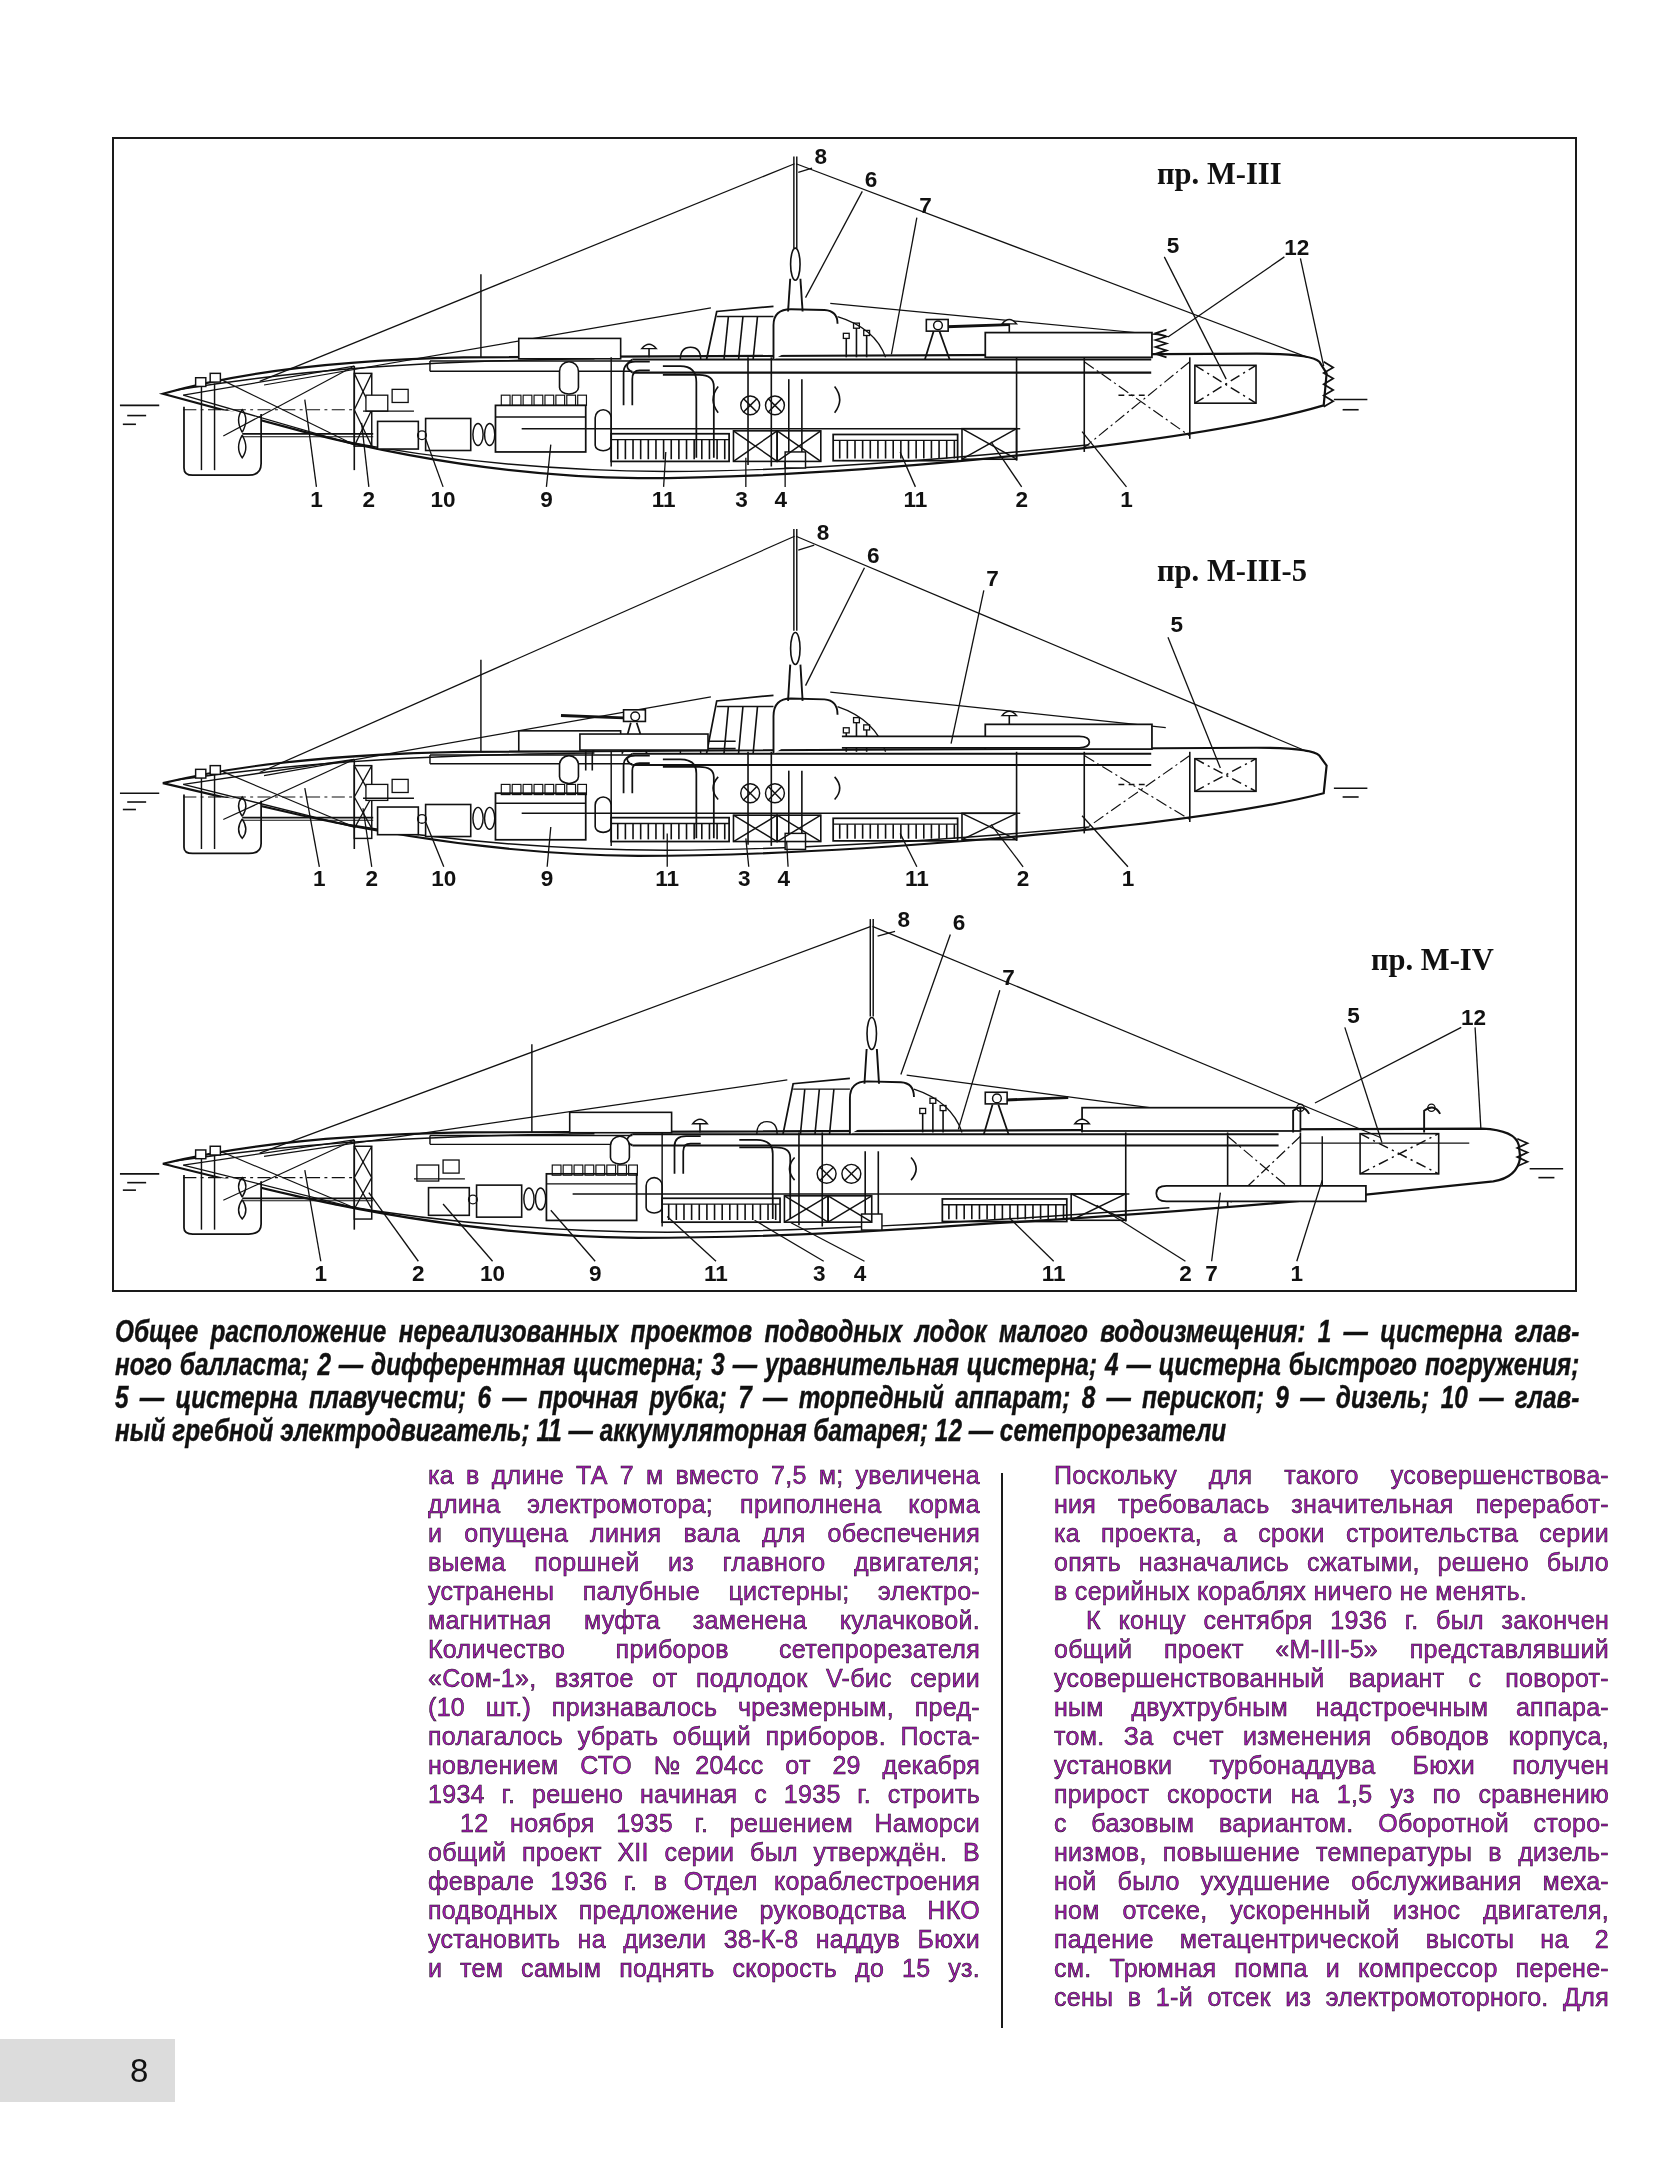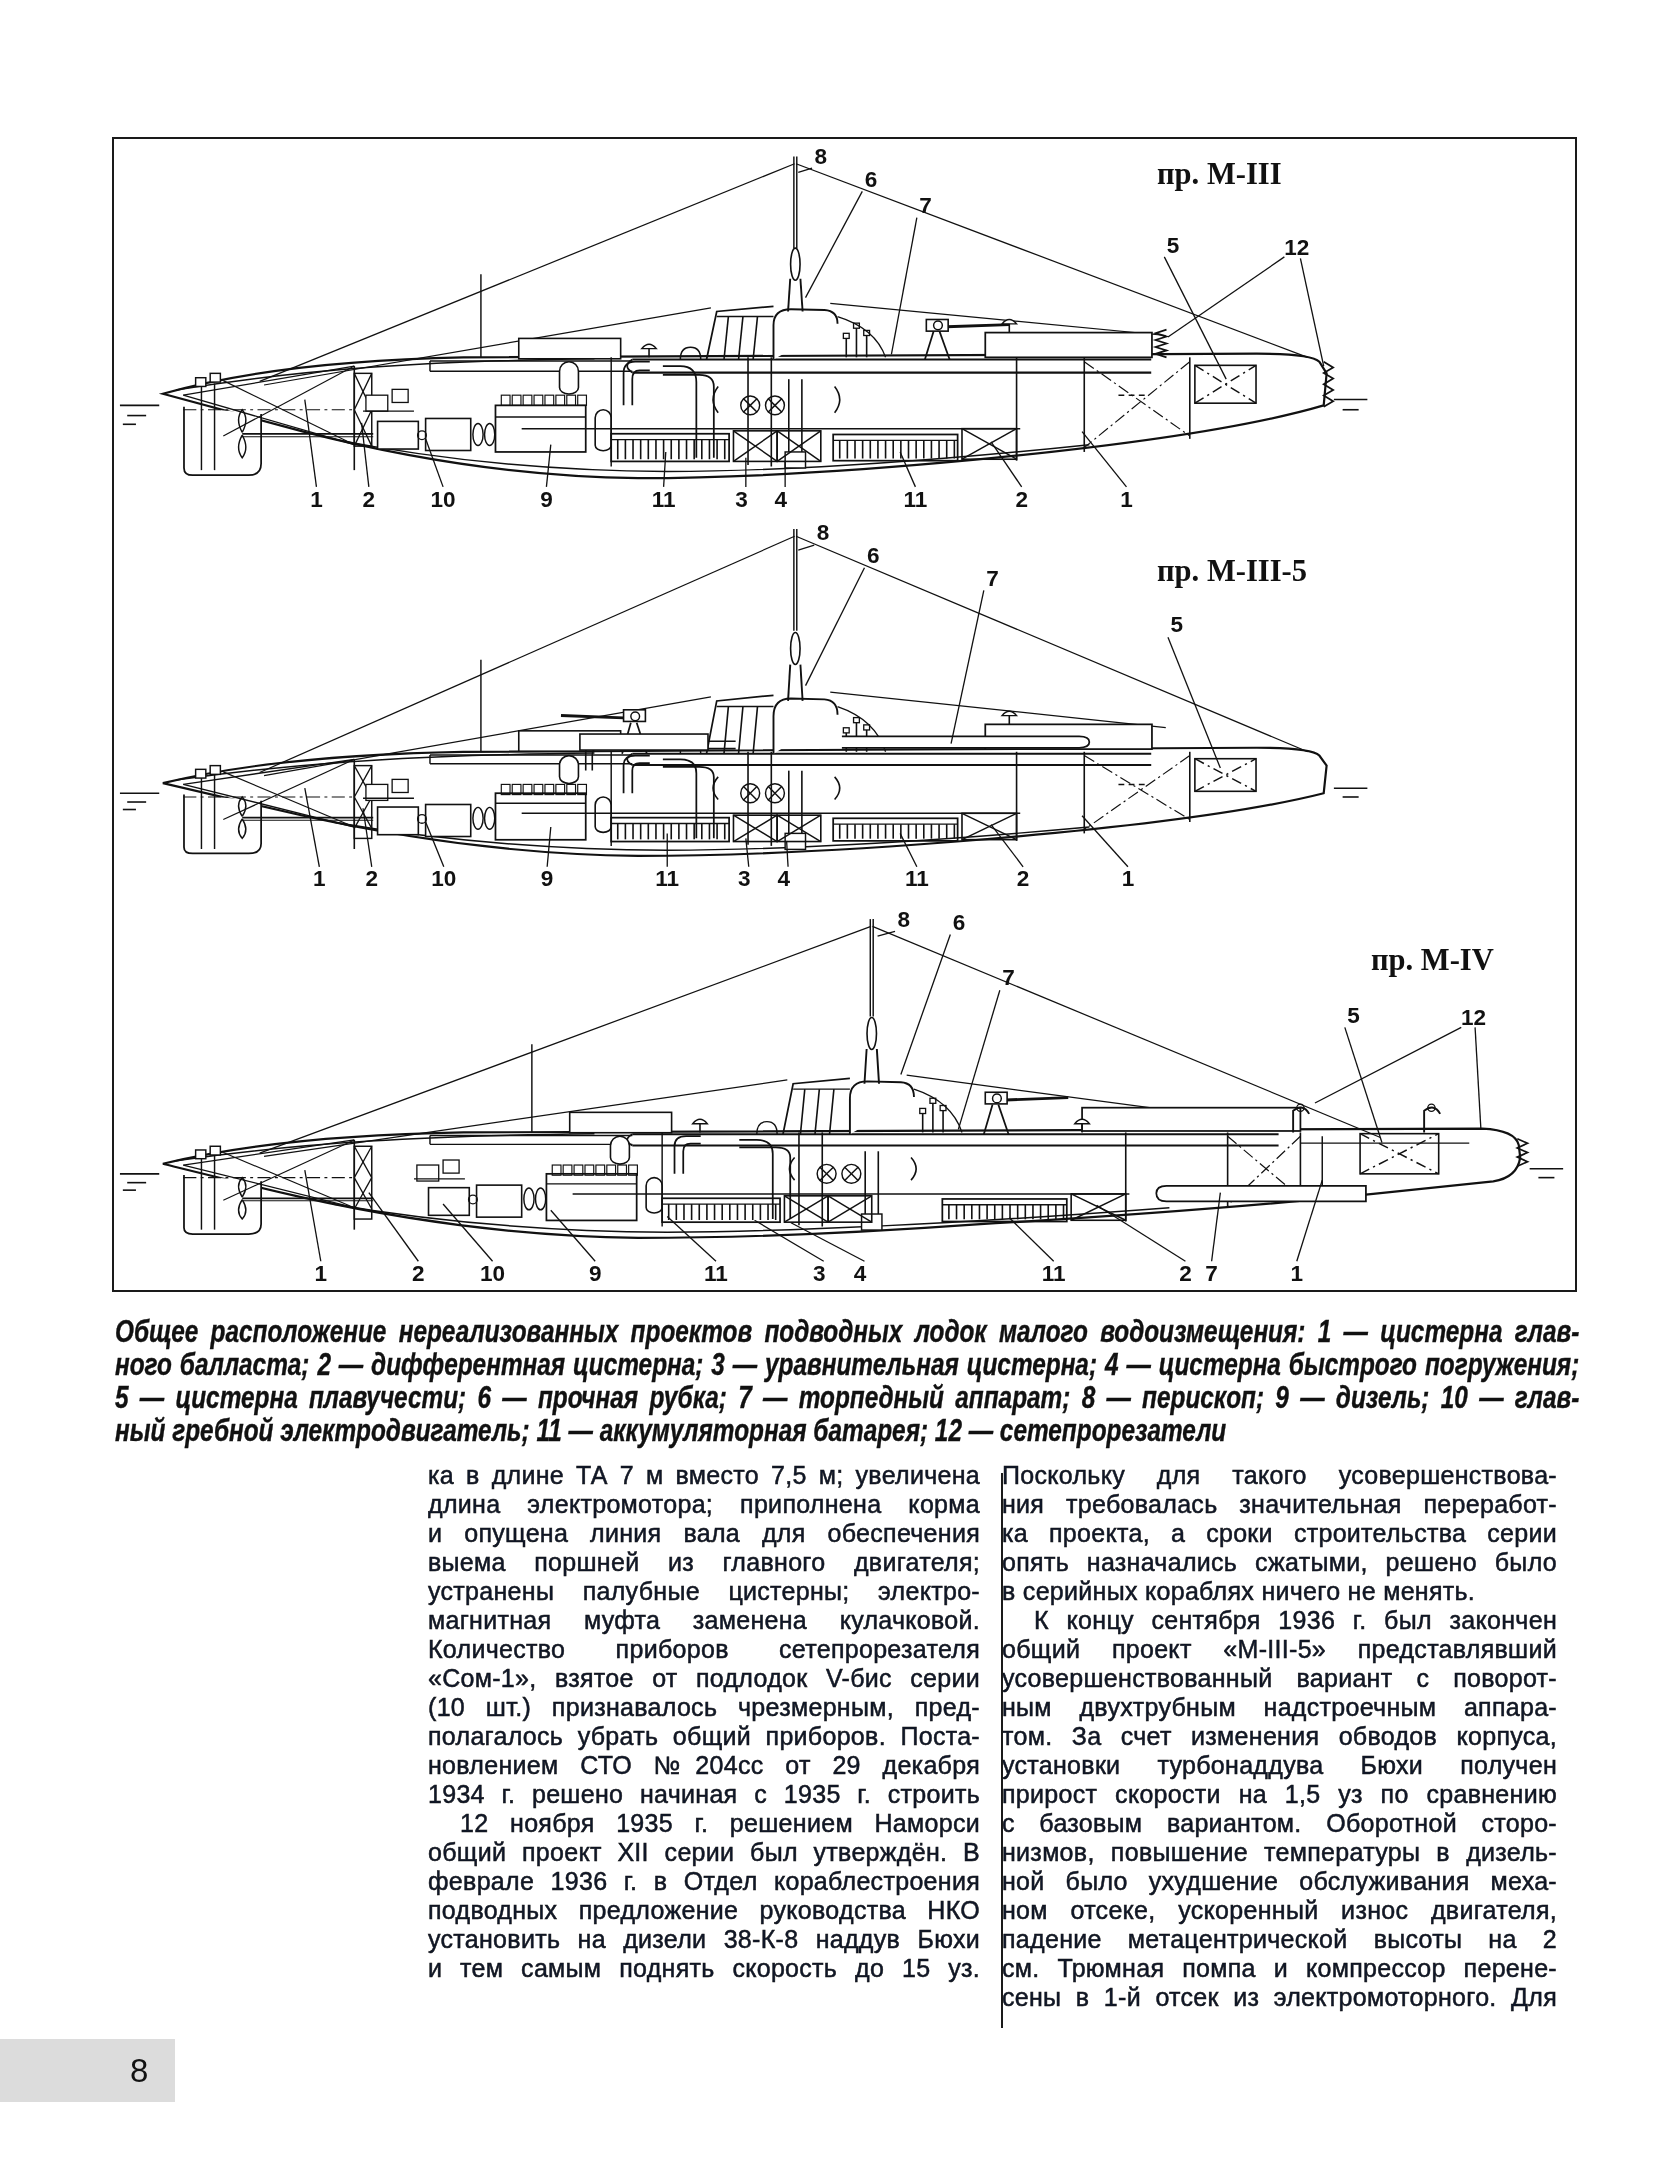--- a/index.html
+++ b/index.html
@@ -2,23 +2,23 @@
 <html style="font-size:11.6px"><head><meta charset="utf-8">
 <style>
 html,body{margin:0;padding:0;background:#fff;overflow:hidden;}
 body{width:1674px;height:2183px;position:relative;font-family:"Liberation Sans",sans-serif;}
 #frame{position:absolute;left:112px;top:137px;width:1461px;height:1151px;border:2.2px solid #1a1a1a;}
 #cap{position:absolute;left:115px;top:1315px;width:1863px;font-weight:bold;font-style:italic;
  font-size:31px;line-height:33px;color:#111;transform:scaleX(0.786);transform-origin:0 0;
  letter-spacing:0px;-webkit-text-stroke:0.4px #111;}
 .cl{text-align:justify;text-align-last:justify;}
 .cl.last{text-align:left;text-align-last:left;}
-.col{position:absolute;top:1461px;font-size:25px;line-height:29px;color:#0f172a;-webkit-text-stroke:0.5px #111;letter-spacing:0.3px;}
+.col{position:absolute;top:1461px;font-size:25px;line-height:29px;color:#a21caf;-webkit-text-stroke:0.5px #111;letter-spacing:0.3px;}
 #colL{left:428px;width:552px;}
-#colR{left:1002px;width:555px;}
+#colR{left:1054px;width:555px;}
 .tl{text-align:justify;text-align-last:justify;white-space:nowrap;}
 .tl.left{text-align:right;text-align-last:left;}
 .tl.ind{text-indent:32px;}
 #divider{position:absolute;left:1001px;top:1473px;width:2.2px;height:555px;background:#1a1a1a;}
 #pagenum{position:absolute;left:0;top:2039px;width:175px;height:63px;background:#dcdcdc;}
 #pagenum span{position:absolute;left:130px;top:13px;font-size:33px;color:#111;}
 </style></head>
 <body>
 <div id="frame"><svg width="1466" height="1155" viewBox="0 0 2014 1587">
       <path d="M 67,350.0 C 180,318.0 330,303.0 480,300.0 L 1570,295.0 Q 1645,295.0 1656,306.0 L 1666,322.0 L 1662,366.0 C 1560,396.0 1400,420.0 1180,441.0 C 1000,458.0 860,466.0 720,466.0 C 560,464.0 400,438.0 260,402.0 C 160,375.0 95,358.0 67,350.0 Z" fill="#fff" stroke="#111" stroke-width="3.0"></path>

